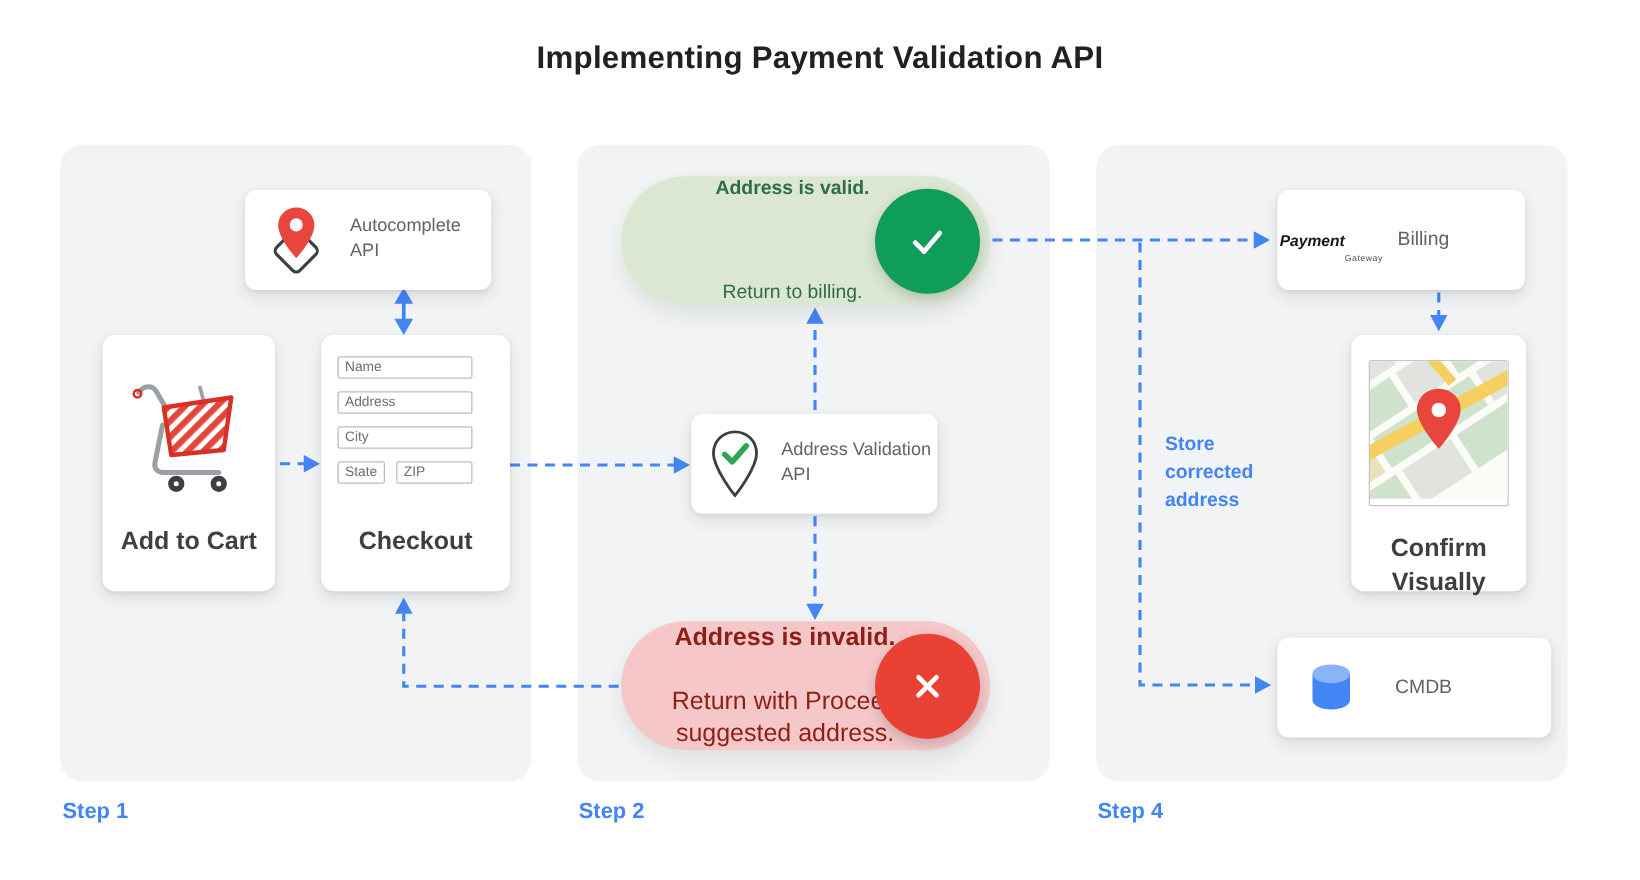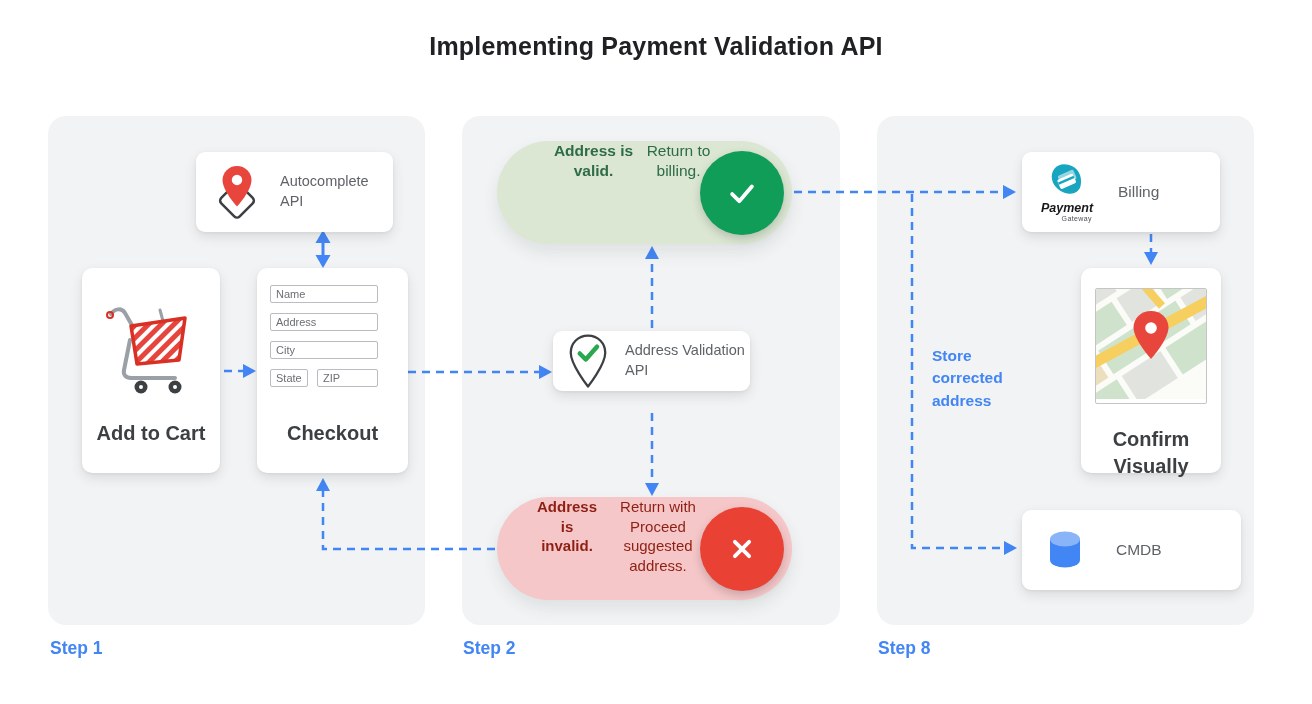--- a/index.html
+++ b/index.html
@@ -19,25 +19,25 @@
   .step-label{
     position:absolute;top:638px;font-size:17.5px;font-weight:700;color:var(--accent);
   }
   .step-label.s1{left:50px;} .step-label.s2{left:463px;} .step-label.s3{left:878px;}
 
   .card{
     position:absolute;background:#fff;border-radius:9px;
     box-shadow:0 5px 12px rgba(60,64,67,.13),0 1px 3px rgba(60,64,67,.08);
   }
   .hcard{display:flex;align-items:center;}
-  .hcard .icon-wrap{flex:0 0 auto;display:flex;flex-direction:column;align-items:center;justify-content:center;}
+  .hcard .icon-wrap{flex:0 0 auto;display:flex;flex-direction:row;align-items:center;justify-content:center;}
   .hcard .card-label{font-size:14.5px;color:var(--card_text);line-height:1.35;}
 
   .autocomplete-card{left:196px;top:152px;width:197px;height:80px;padding:0 0 0 12px;box-sizing:border-box;gap:14px;}
-  .validation-card{left:553px;top:331px;width:197px;height:60px;padding:0 0 0 14px;box-sizing:border-box;gap:16px;}
+  .validation-card{left:553px;top:331px;width:197px;height:80px;padding:0 0 0 14px;box-sizing:border-box;gap:16px;}
   .billing-card{left:1022px;top:152px;width:198px;height:80px;padding:0 0 0 16px;box-sizing:border-box;gap:22px;}
   .cmdb-card{left:1022px;top:510px;width:219px;height:80px;padding:0 0 0 20px;box-sizing:border-box;gap:28px;}
   .billing-card .card-label,.cmdb-card .card-label{font-size:15.5px;}
 
   .tall-card{position:absolute;background:#fff;border-radius:10px;
     box-shadow:0 5px 12px rgba(60,64,67,.13),0 1px 3px rgba(60,64,67,.08);}
   .cart-card{left:82px;top:268px;width:138px;height:205px;}
   .checkout-card{left:257px;top:268px;width:151px;height:205px;}
   .confirm-card{left:1081px;top:268px;width:140px;height:205px;}
   .tall-caption{
@@ -56,23 +56,23 @@
   }
   .form-fields input::placeholder{color:#6b6f73;opacity:1;}
   .inp-full{width:108px;} .inp-state{width:38px;} .inp-zip{width:61px;}
 
   .pill{
     position:absolute;left:497px;width:295px;height:103px;border-radius:52px;
     box-shadow:0 8px 16px rgba(60,64,67,.10);
   }
   .pill.valid{top:141px;background:var(--valid_bg);}
   .pill.invalid{top:497px;background:var(--invalid_bg);}
-  .pill-text{position:absolute;top:0;height:100%;display:flex;flex-direction:row;justify-content:space-between;text-align:center;line-height:1.3;}
+  .pill-text{position:absolute;top:0;height:100%;display:flex;flex-direction:column;justify-content:space-between;text-align:center;line-height:1.3;}
   .pill.valid .pill-text{left:52px;width:170px;color:var(--valid_text);font-size:15.5px;}
-  .pill.invalid .pill-text{left:40px;width:182px;color:var(--invalid_text);font-size:15px;}
+  .pill.invalid .pill-text{left:40px;width:182px;color:var(--invalid_text);font-size:20px;}
   .pill-title{font-weight:700;}
   .badge{
     position:absolute;right:8px;top:9.5px;width:84px;height:84px;border-radius:50%;
     display:flex;align-items:center;justify-content:center;box-shadow:0 4px 10px rgba(0,0,0,.18);
   }
   .badge.ok{background:var(--valid_badge);}
   .badge.err{background:var(--invalid_badge);}
 
   .store-note{
     position:absolute;left:932px;top:345px;width:96px;
@@ -297,15 +297,15 @@
         <ellipse cx="23" cy="13" rx="15" ry="7.5" fill="#8ab4f8"></ellipse>
       </svg>
     </span>
     <span class="card-label">CMDB</span>
   </div>
 
   <div class="store-note">Store corrected address</div>
 
   <div class="step-label s1">Step 1</div>
   <div class="step-label s2">Step 2</div>
-  <div class="step-label s3">Step 8</div>
+  <div class="step-label s3">Step 4</div>
 
 </div>
 
 </body></html>

